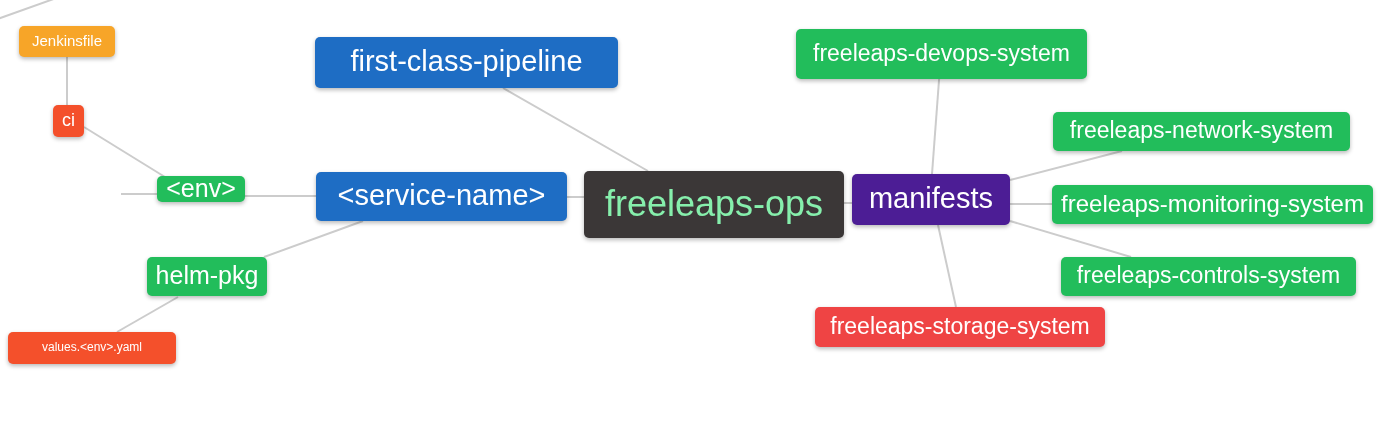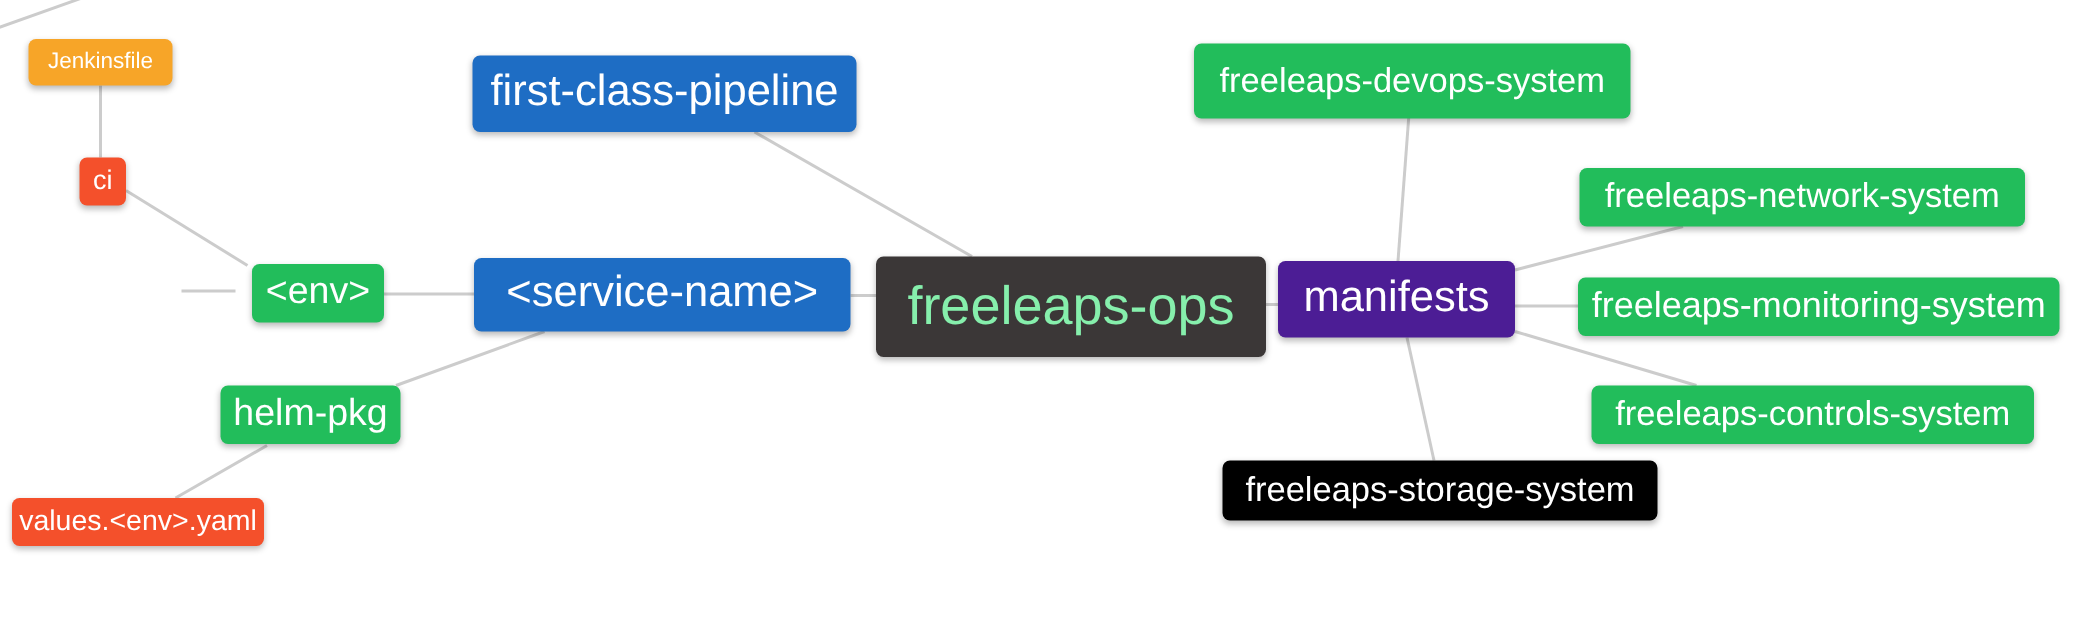--- a/index.html
+++ b/index.html
@@ -53,25 +53,25 @@
       <line x1="844" y1="203" x2="852" y2="203" stroke="#cccccc" stroke-width="2"></line>
       <line x1="932" y1="174" x2="940" y2="67" stroke="#cccccc" stroke-width="2"></line>
       <line x1="1010" y1="180" x2="1122" y2="151" stroke="#cccccc" stroke-width="2"></line>
       <line x1="1010" y1="204" x2="1052" y2="204" stroke="#cccccc" stroke-width="2"></line>
       <line x1="1010" y1="221" x2="1131" y2="257" stroke="#cccccc" stroke-width="2"></line>
       <line x1="938" y1="225" x2="956" y2="307" stroke="#cccccc" stroke-width="2"></line>
     </svg>
 
 <div class="node" style="left: 19px; top: 26px; width: 96px; height: 31px; font-size: 15px; background: rgb(247, 165, 40); color: rgb(255, 255, 255);">Jenkinsfile</div>
     <div class="node" style="left: 53px; top: 105px; width: 31px; height: 32px; font-size: 18px; background: rgb(244, 80, 43); color: rgb(255, 255, 255);">ci</div>
-    <div class="node" style="left: 157px; top: 176px; width: 88px; height: 39px; font-size: 25px; background: rgb(34, 189, 91); color: rgb(255, 255, 255); margin-left: 11px;">&lt;env&gt;</div>
+    <div class="node" style="left: 157px; top: 176px; width: 88px; height: 26px; font-size: 25px; background: rgb(34, 189, 91); color: rgb(255, 255, 255);">&lt;env&gt;</div>
     <div class="node" style="left: 147px; top: 257px; width: 120px; height: 39px; font-size: 25px; background: rgb(34, 189, 91); color: rgb(255, 255, 255);">helm-pkg</div>
-    <div class="node" style="left: 8px; top: 332px; width: 168px; height: 32px; font-size: 19px; background: rgb(244, 80, 43); color: rgb(255, 255, 255);">values.&lt;env&gt;.yaml</div>
-    <div class="node" style="left: 315px; top: 37px; width: 256px; height: 51px; font-size: 29px; background: rgb(30, 109, 196); color: rgb(255, 255, 255);">first-class-pipeline</div>
+    <div class="node" style="left: 8px; top: 332px; width: 168px; height: 32px; font-size: 12px; background: rgb(244, 80, 43); color: rgb(255, 255, 255);">values.&lt;env&gt;.yaml</div>
+    <div class="node" style="left: 315px; top: 37px; width: 303px; height: 51px; font-size: 29px; background: rgb(30, 109, 196); color: rgb(255, 255, 255);">first-class-pipeline</div>
     <div class="node" style="left: 316px; top: 172px; width: 251px; height: 49px; font-size: 29px; background: rgb(30, 109, 196); color: rgb(255, 255, 255);">&lt;service-name&gt;</div>
     <div class="node" style="left: 584px; top: 171px; width: 260px; height: 67px; font-size: 36px; background: rgb(59, 55, 55); color: #86efac;">freeleaps-ops</div>
     <div class="node" style="left: 852px; top: 174px; width: 158px; height: 51px; font-size: 29px; background: #4c1d95; color: rgb(255, 255, 255);">manifests</div>
     <div class="node" style="left: 796px; top: 29px; width: 291px; height: 50px; font-size: 23px; background: rgb(34, 189, 91); color: rgb(255, 255, 255);">freeleaps-devops-system</div>
     <div class="node" style="left: 1053px; top: 112px; width: 297px; height: 39px; font-size: 23px; background: rgb(34, 189, 91); color: rgb(255, 255, 255);">freeleaps-network-system</div>
     <div class="node" style="left: 1052px; top: 185px; width: 321px; height: 39px; font-size: 24px; background: rgb(34, 189, 91); color: rgb(255, 255, 255);">freeleaps-monitoring-system</div>
     <div class="node" style="left: 1061px; top: 257px; width: 295px; height: 39px; font-size: 23px; background: rgb(34, 189, 91); color: rgb(255, 255, 255);">freeleaps-controls-system</div>
-    <div class="node" style="left: 815px; top: 307px; width: 290px; height: 40px; font-size: 23px; background: #000000; color: rgb(255, 255, 255);">freeleaps-storage-system</div>
+    <div class="node" style="left: 815px; top: 307px; width: 290px; height: 40px; font-size: 23px; background: #ef4444; color: rgb(255, 255, 255);">freeleaps-storage-system</div>
   </div>
 
 </body></html>

